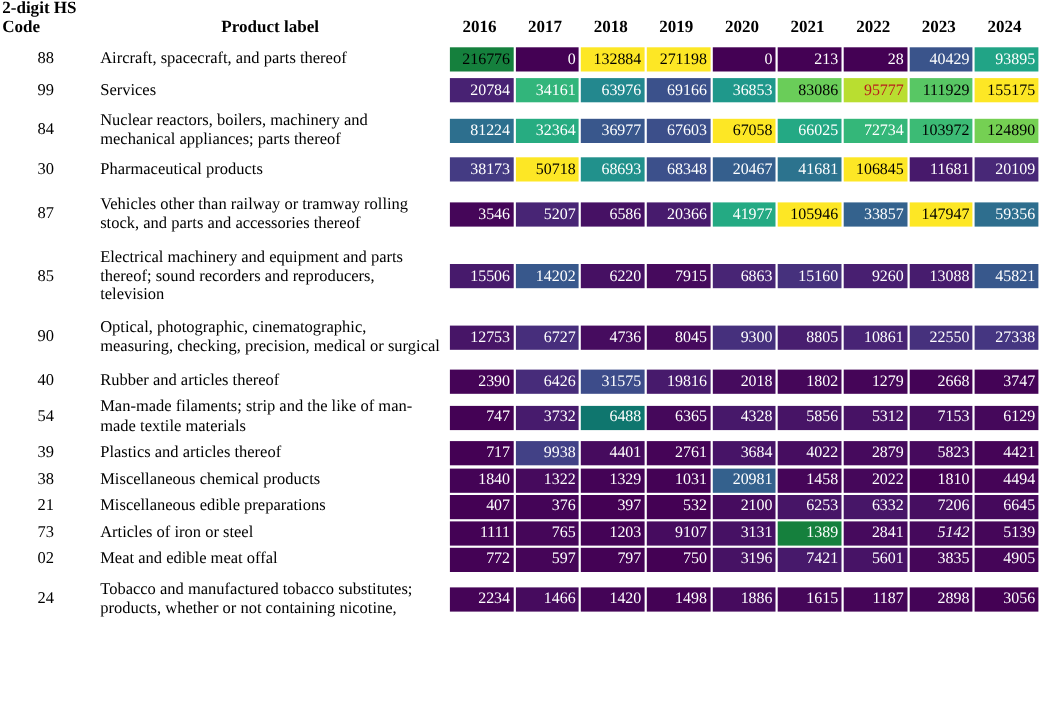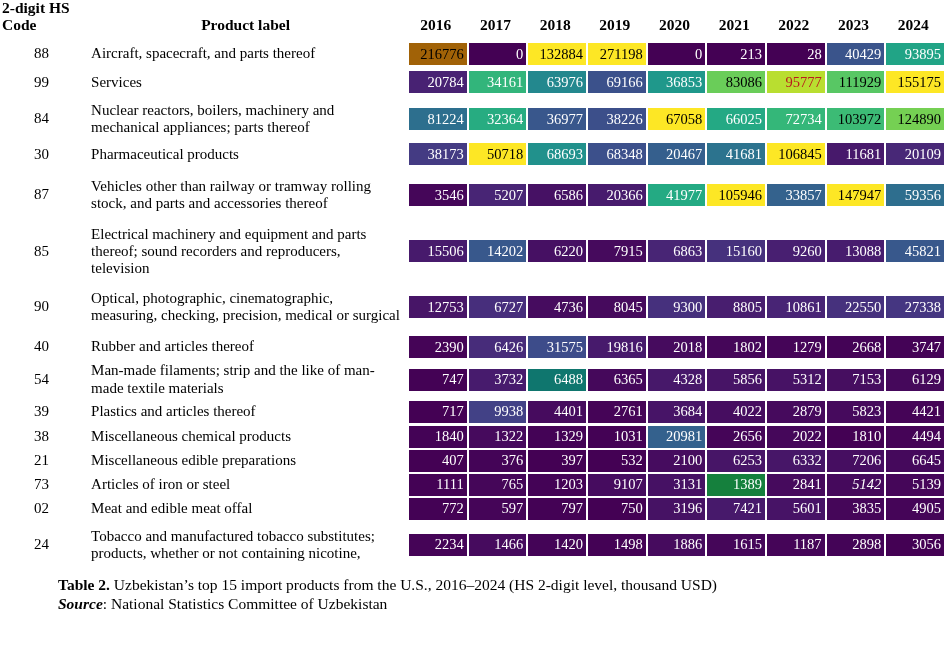--- a/index.html
+++ b/index.html
@@ -125,21 +125,21 @@
         <th class="h-year">2022</th>
         <th class="h-year">2023</th>
         <th class="h-year">2024</th>
       </tr>
     </thead>
     <tbody id="tbody">
         <tr style="height: 29px;">
           <td class="code">88</td>
           <td class="label">Aircraft, spacecraft, and parts thereof</td>
           <td class="cell">
-            <span class="swatch" style="background: #a16207; color: rgb(0, 0, 0);">216776</span>
+            <span class="swatch" style="background: #15803d; color: rgb(0, 0, 0);">216776</span>
           </td>
           <td class="cell">
             <span class="swatch" style="background: rgb(68, 1, 84); color: rgb(255, 255, 255);">0</span>
           </td>
           <td class="cell">
             <span class="swatch" style="background: rgb(253, 231, 37); color: rgb(0, 0, 0);">132884</span>
           </td>
           <td class="cell">
             <span class="swatch" style="background: rgb(253, 231, 37); color: rgb(0, 0, 0);">271198</span>
           </td>
@@ -196,21 +196,21 @@
           <td class="cell">
             <span class="swatch" style="background: rgb(45, 111, 142); color: rgb(255, 255, 255);">81224</span>
           </td>
           <td class="cell">
             <span class="swatch" style="background: rgb(39, 172, 129); color: rgb(255, 255, 255);">32364</span>
           </td>
           <td class="cell">
             <span class="swatch" style="background: rgb(57, 87, 140); color: rgb(255, 255, 255);">36977</span>
           </td>
           <td class="cell">
-            <span class="swatch" style="background: rgb(60, 79, 138); color: rgb(255, 255, 255);">38226</span>
+            <span class="swatch" style="background: rgb(60, 79, 138); color: rgb(255, 255, 255);">67603</span>
           </td>
           <td class="cell">
             <span class="swatch" style="background: rgb(253, 231, 37); color: rgb(0, 0, 0);">67058</span>
           </td>
           <td class="cell">
             <span class="swatch" style="background: rgb(36, 169, 132); color: rgb(255, 255, 255);">66025</span>
           </td>
           <td class="cell">
             <span class="swatch" style="background: rgb(52, 183, 121); color: rgb(255, 255, 255); text-align: right;">72734</span>
           </td>
@@ -450,21 +450,21 @@
           <td class="cell">
             <span class="swatch" style="background: rgb(68, 3, 86); color: rgb(255, 255, 255);">1329</span>
           </td>
           <td class="cell">
             <span class="swatch" style="background: rgb(68, 2, 85); color: rgb(255, 255, 255);">1031</span>
           </td>
           <td class="cell">
             <span class="swatch" style="background: rgb(52, 97, 141); color: rgb(255, 255, 255);">20981</span>
           </td>
           <td class="cell">
-            <span class="swatch" style="background: rgb(69, 5, 88); color: rgb(255, 255, 255);">2656</span>
+            <span class="swatch" style="background: rgb(69, 5, 88); color: rgb(255, 255, 255);">1458</span>
           </td>
           <td class="cell">
             <span class="swatch" style="background: rgb(69, 7, 90); color: rgb(255, 255, 255);">2022</span>
           </td>
           <td class="cell">
             <span class="swatch" style="background: rgb(68, 1, 84); color: rgb(255, 255, 255);">1810</span>
           </td>
           <td class="cell">
             <span class="swatch" style="background: rgb(69, 4, 87); color: rgb(255, 255, 255);">4494</span>
           </td>
@@ -589,22 +589,14 @@
           <td class="cell">
             <span class="swatch" style="background: rgb(68, 4, 87); color: rgb(255, 255, 255);">2898</span>
           </td>
           <td class="cell">
             <span class="swatch" style="background: rgb(68, 1, 84); color: rgb(255, 255, 255);">3056</span>
           </td>
         </tr>
       </tbody>
   </table>
 
-  <div class="caption">
-    <div>
-      <span class="lbl">Table 2.</span><span> Uzbekistan’s top 15 import products from the U.S., 2016–2024 (HS 2-digit level, thousand USD)</span>
-    </div>
-    <div>
-      <span class="srclbl">Source</span><span>: National Statistics Committee of Uzbekistan</span>
-    </div>
-  </div>
 
 </div>
 
 </body></html>

